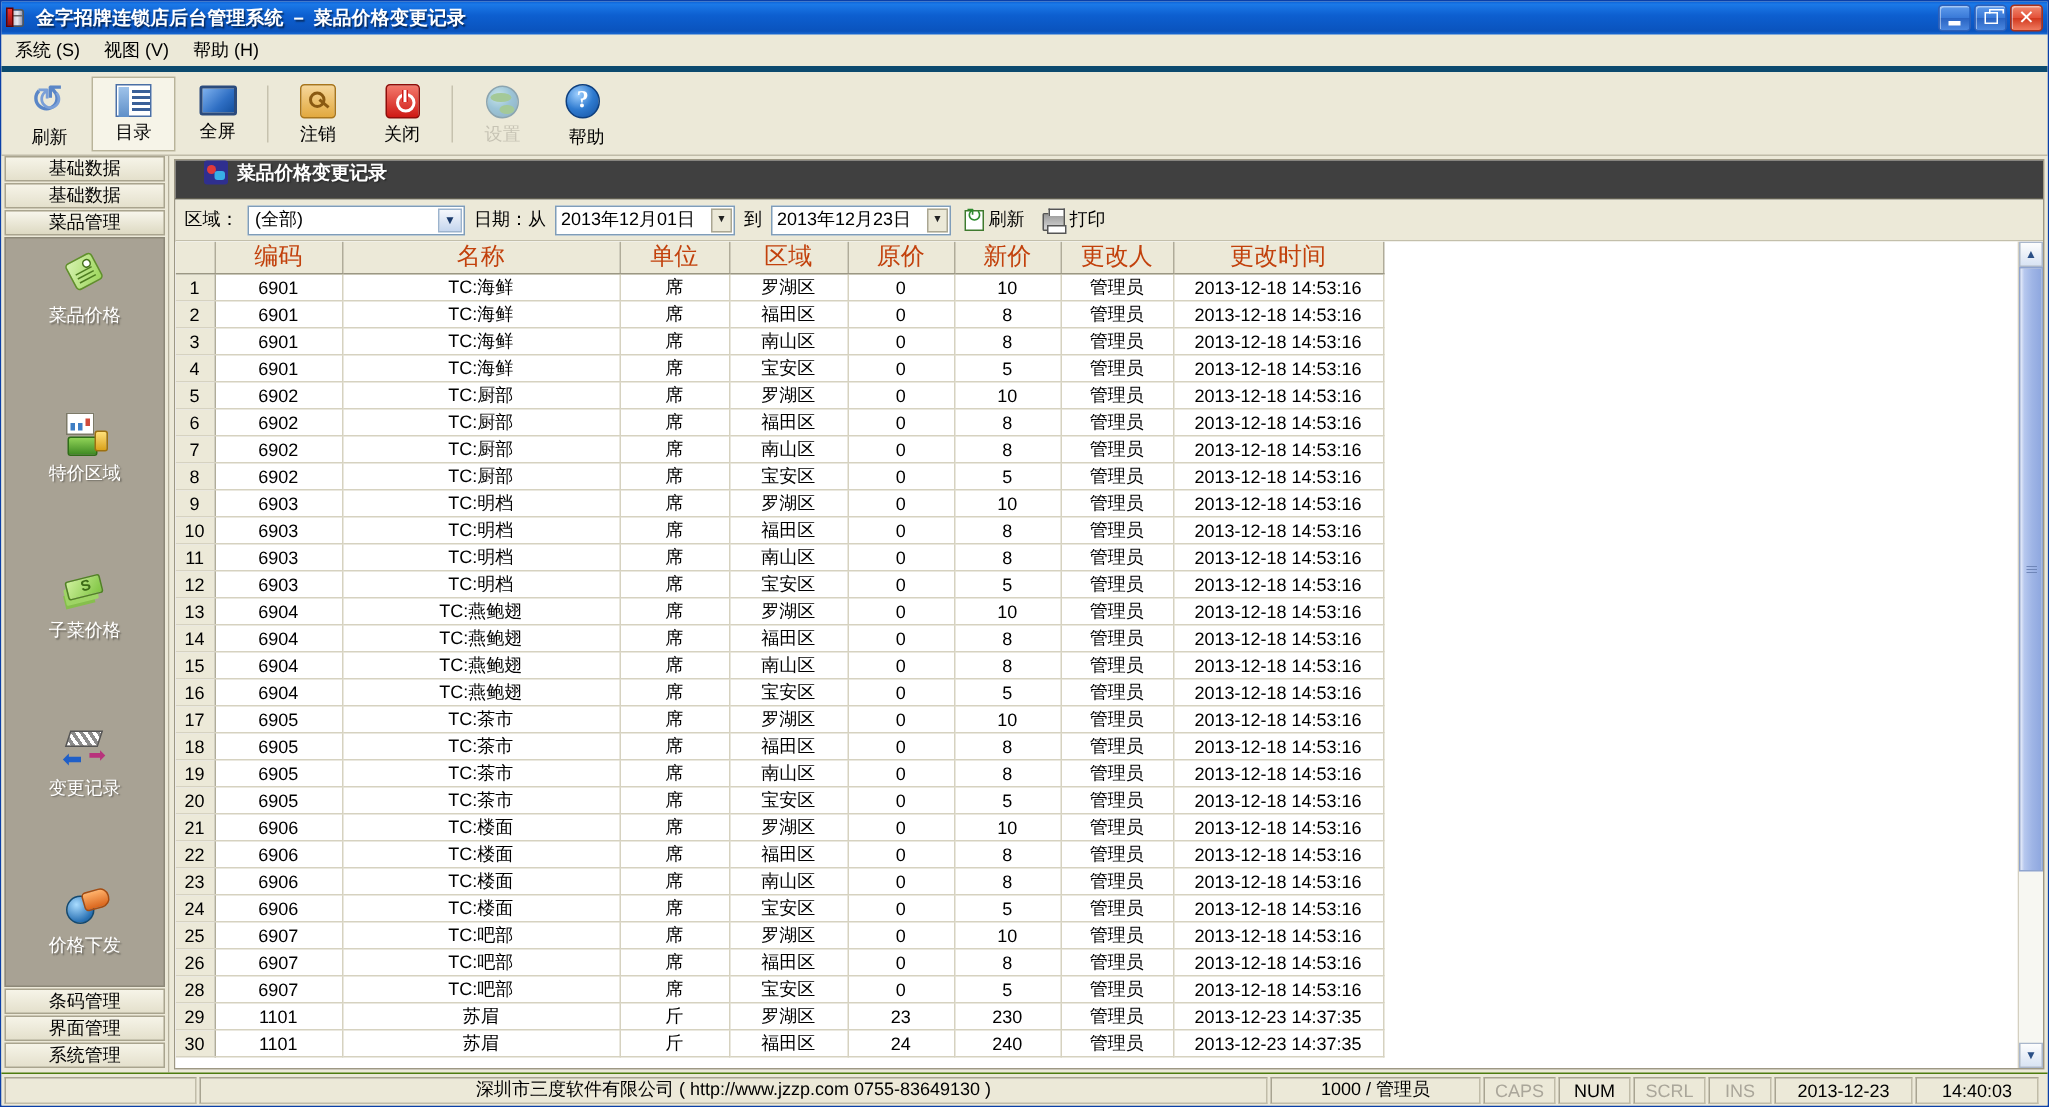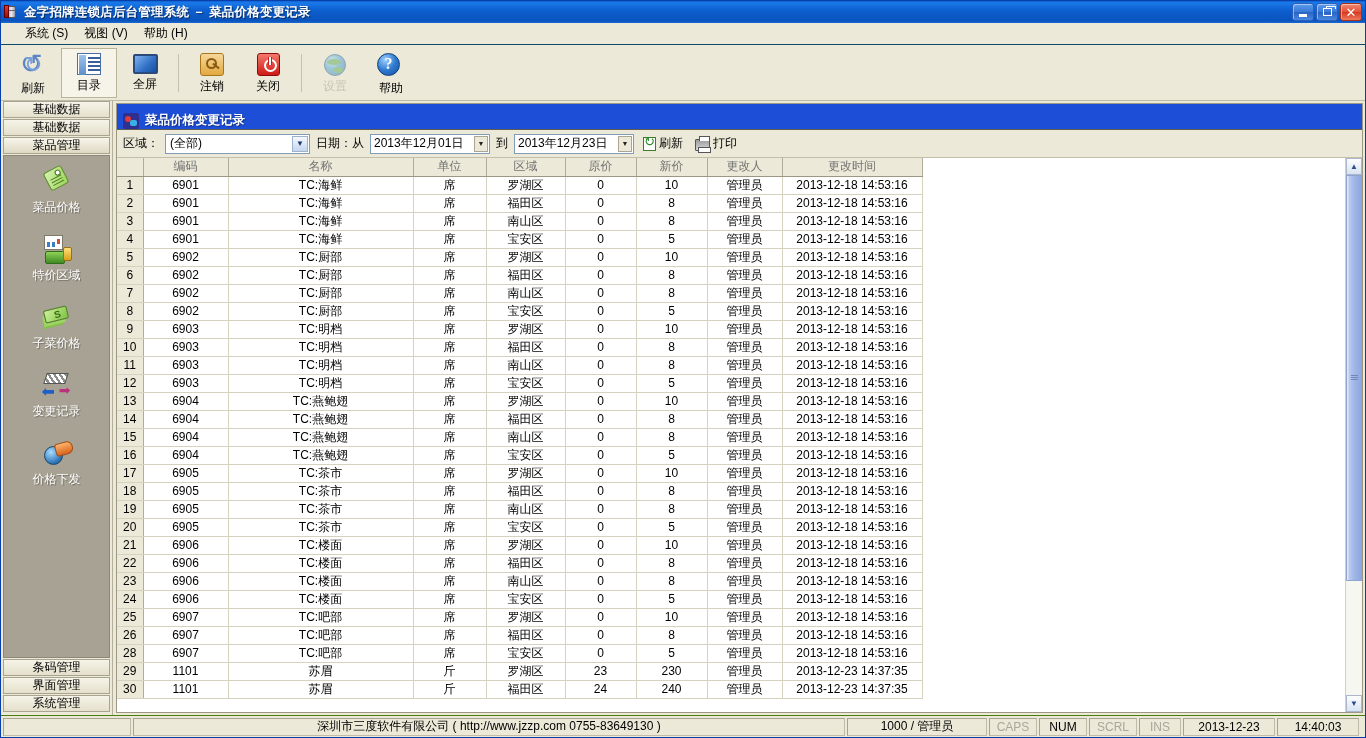--- a/index.html
+++ b/index.html
@@ -80,22 +80,22 @@
     content: ""; position: absolute; left: 2px; top: -3px; width: 8px; height: 2px;
     border: 1px solid #fff; border-bottom: none;
   }
   .win-btn .glyph-close { font-size: 13px; line-height: 13px; font-family: "DejaVu Sans", sans-serif; }
 
   
   .menubar {
     height: 30px; flex: 0 0 19px;
     background: #ece9d8;
     display: flex; align-items: center;
-    padding-left: 16px;
-    border-bottom: 1px solid #0c4a6e;
+    padding-left: 1px;
+    border-bottom: 4px solid #0c4a6e;
   }
   .menu-item {
     padding: 2px 8px; font-size: 12px; color: #000;
     white-space: nowrap;
   }
 
   
   .toolbar {
     height: 56px; flex: 0 0 56px;
     background: #ece9d8;
@@ -221,21 +221,21 @@
     display: flex; align-items: center; justify-content: center;
     font-size: 12px; color: #000;
   }
   .sb-bar.active { background: linear-gradient(to bottom, #f8f6ec, #ddd9c2); font-weight: normal; }
   .sb-panel {
     flex: 1 1 auto;
     background: #a8a294;
     border: 1px solid #8d8878;
     overflow: hidden;
     padding-top: 10px;
-    display: flex; flex-direction: column; align-items: center;
+    display: flex; flex-direction: column; align-items: center; justify-content: space-between;
   }
   .sb-item {
     width: 100%;
     display: flex; flex-direction: column; align-items: center;
     margin-bottom: 18px;
   }
   .sb-item-label {
     color: #ffffff; font-size: 12px; margin-top: 3px;
     text-shadow: 1px 1px 1px rgba(0,0,0,.35);
   }
@@ -320,22 +320,22 @@
     background: #ece9d8;
     padding: 2px 2px 2px 3px;
   }
   .panel {
     flex: 1 1 auto; display: flex; flex-direction: column; min-height: 0;
     border: 1px solid #9d9884;
     background: #fff;
   }
   .panel-header {
     height: 26px; flex: 0 0 26px;
-    background: #1d4ed8;
-    display: flex; align-items: flex-end; padding-left: 6px;
+    background: #404040;
+    display: flex; align-items: flex-start; padding-left: 19px;
     border-bottom: 1px solid #5f5d50;
   }
   .panel-header-icon {
     width: 16px; height: 16px; margin-right: 6px; position: relative;
     background: #2f2f8f;
     border-radius: 2px;
   }
   .panel-header-icon:before {
     content: ""; position: absolute; left: 2px; top: 3px; width: 6px; height: 6px;
     border-radius: 50%; background: #e03a3a;
@@ -424,22 +424,22 @@
     border-collapse: collapse;
     table-layout: fixed;
     font-size: 12px;
   }
   table.grid th {
     background: #ece9d8;
     border-right: 1px solid #b0ac99;
     border-bottom: 1px solid #9b9784;
     height: 18px;
     font-weight: normal;
-    font-size: 12px;
-    color: #737373;
+    font-size: 16px;
+    color: #c2410c;
     padding: 0;
   }
   table.grid td {
     border-right: 1px solid #d6d2c0;
     border-bottom: 1px solid #d6d2c0;
     height: 18px;
     padding: 0 3px;
     text-align: center;
     color: #000;
     white-space: nowrap;

